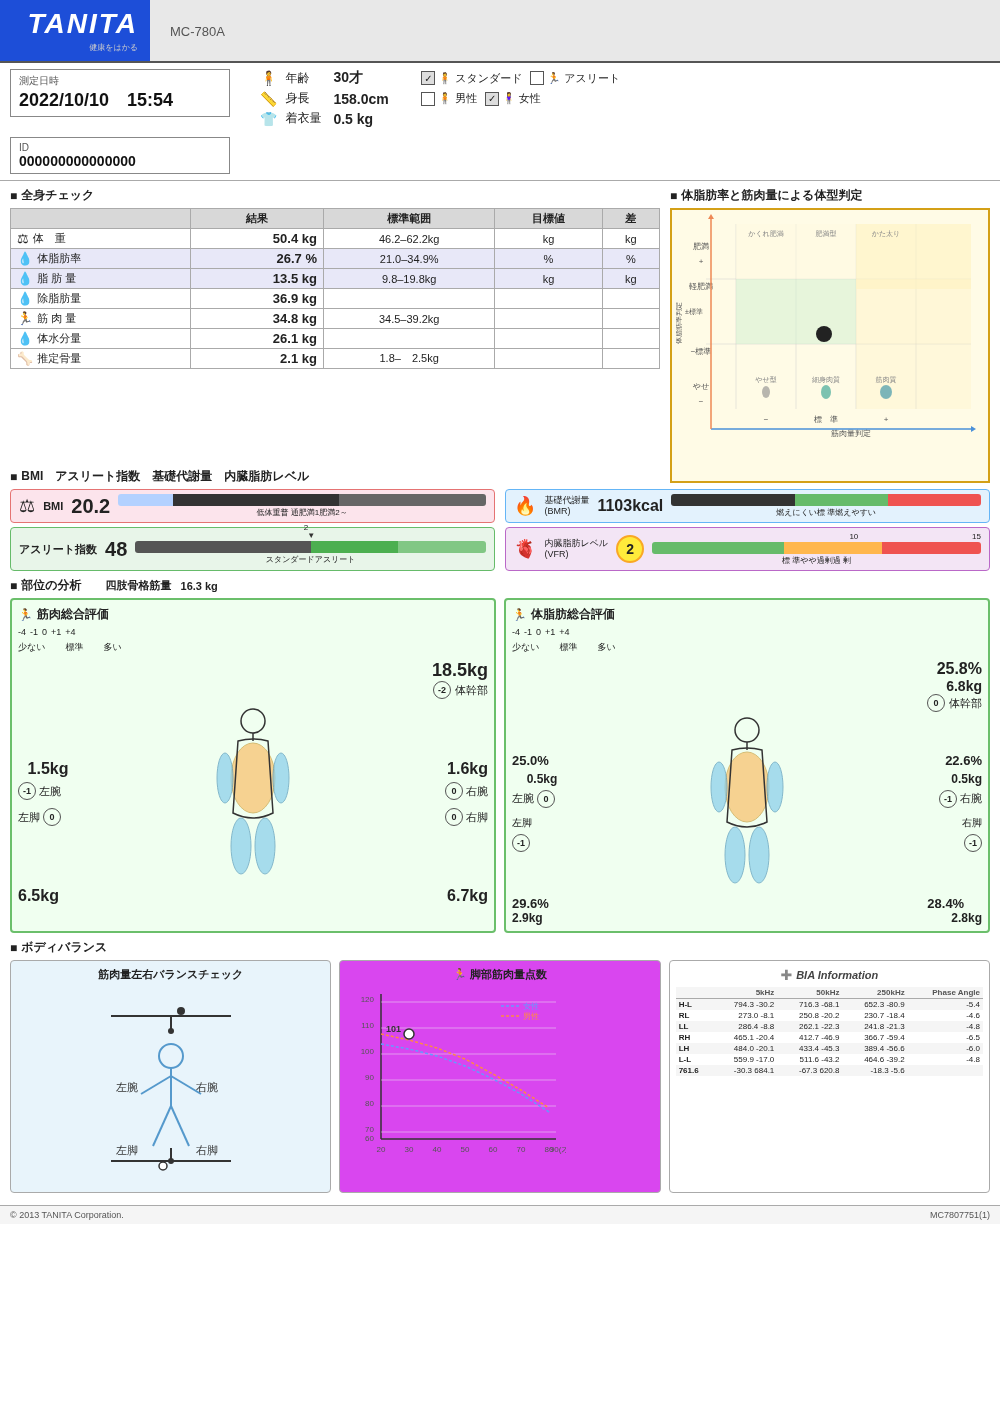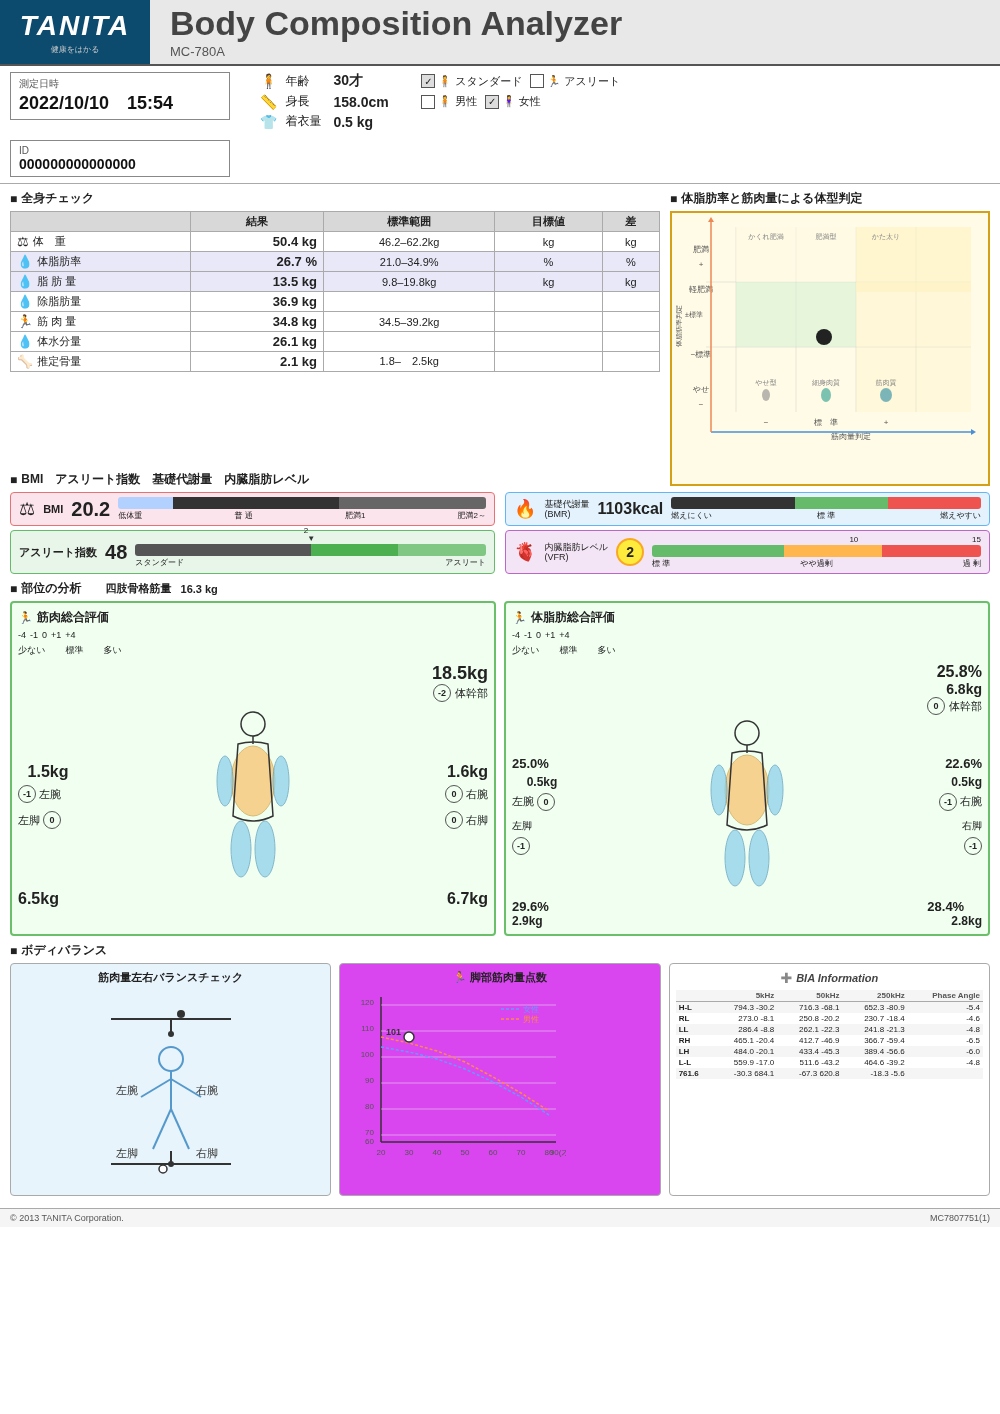--- a/index.html
+++ b/index.html
@@ -12,25 +12,25 @@
       color: #222;
     }
     
     .header {
       display: flex;
       align-items: stretch;
       background: #fff;
       border-bottom: 2px solid #555;
     }
     .header-logo {
-      background: #0c4a6e;
+      background: #1d4ed8;
       padding: 8px 12px;
       display: flex;
       flex-direction: column;
-      align-items: center;
+      align-items: flex-end;
       justify-content: center;
       min-width: 150px;
     }
     .logo-tanita {
       color: #fff;
       font-size: 28px;
       font-weight: 900;
       letter-spacing: 2px;
       font-style: italic;
     }
@@ -244,21 +244,21 @@
       flex-direction: column;
     }
     .bmi-bar {
       height: 12px;
       display: flex;
       border-radius: 3px;
       overflow: hidden;
     }
     .bmi-bar-labels {
       display: flex;
-      justify-content: space-between;
+      justify-content: center;
       font-size: 8px;
       margin-top: 1px;
     }
     .athlete-box {
       background: #e8f5e9;
       border: 1px solid #66bb6a;
       border-radius: 4px;
       padding: 4px 8px;
       display: flex;
       align-items: center;
@@ -439,21 +439,20 @@
   </style>
 </head>
 <body>
 
 <div class="header">
   <div class="header-logo">
     <div class="logo-tanita">TANITA</div>
     <div class="logo-sub">健康をはかる</div>
   </div>
   <div class="header-title-area">
-    <div class="header-title">Body Composition Analyzer</div>
     <div class="header-model">MC-780A</div>
   </div>
 </div>
 
 <div class="info-bar">
   <div style="display:flex;flex-direction:column;gap:20px;">
     <div class="info-datetime-block">
       <div class="info-label">測定日時</div>
       <div class="info-value">2022/10/10　15:54</div>
     </div>

